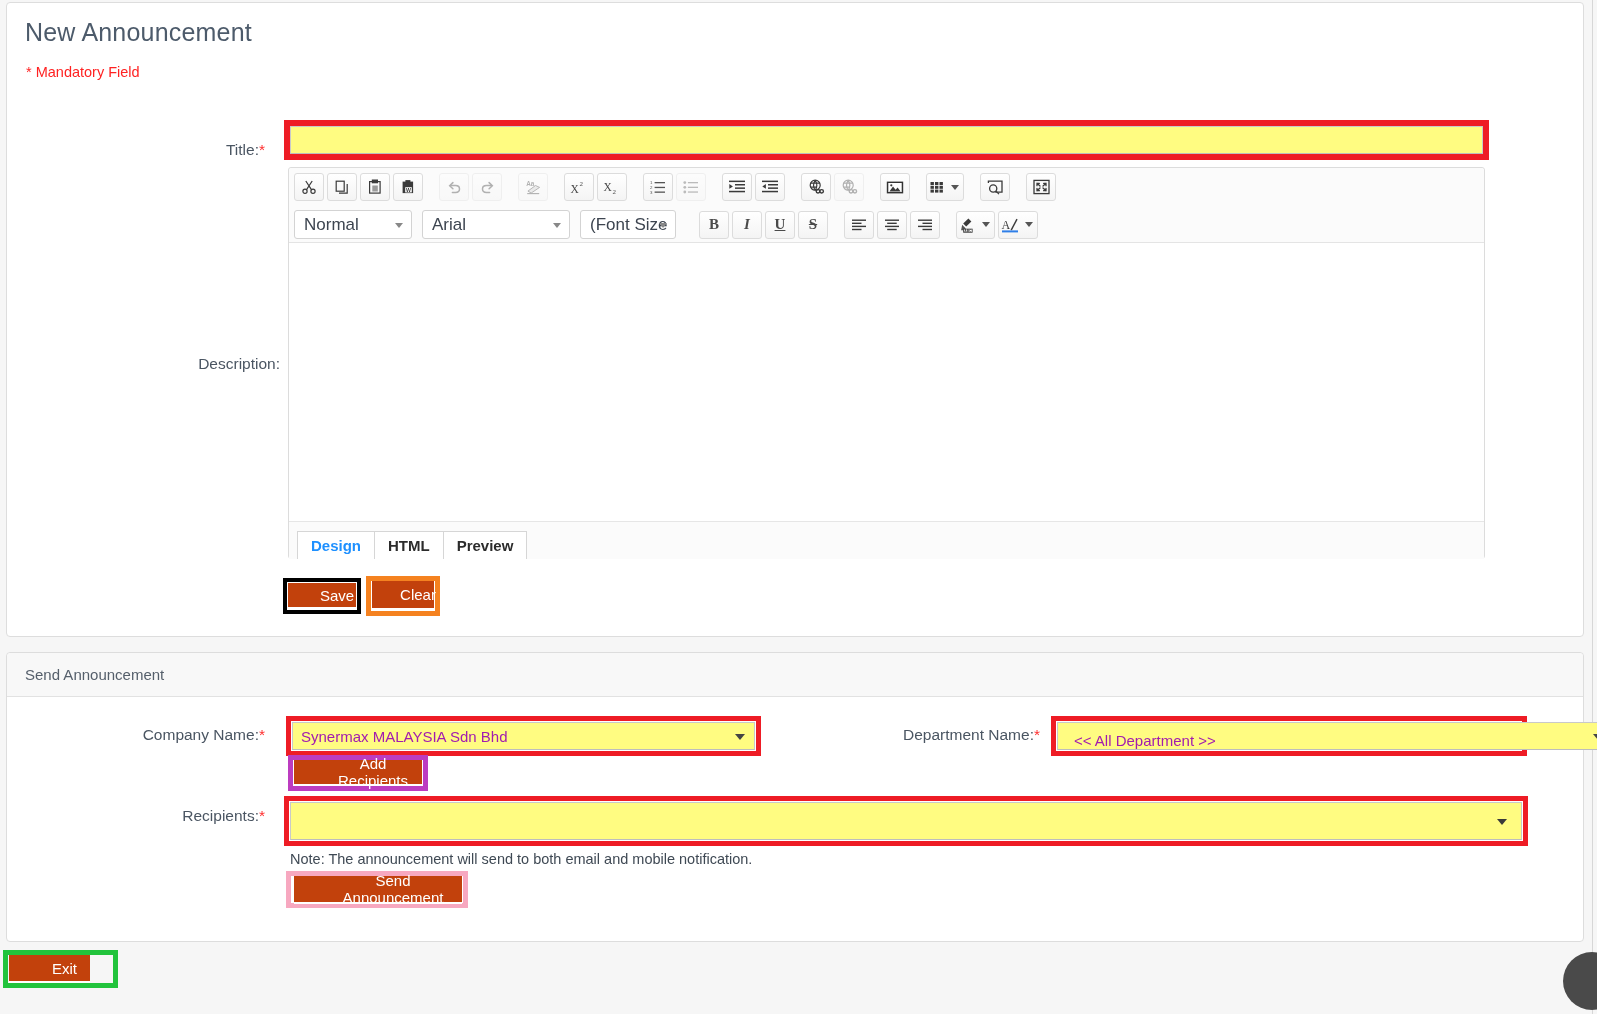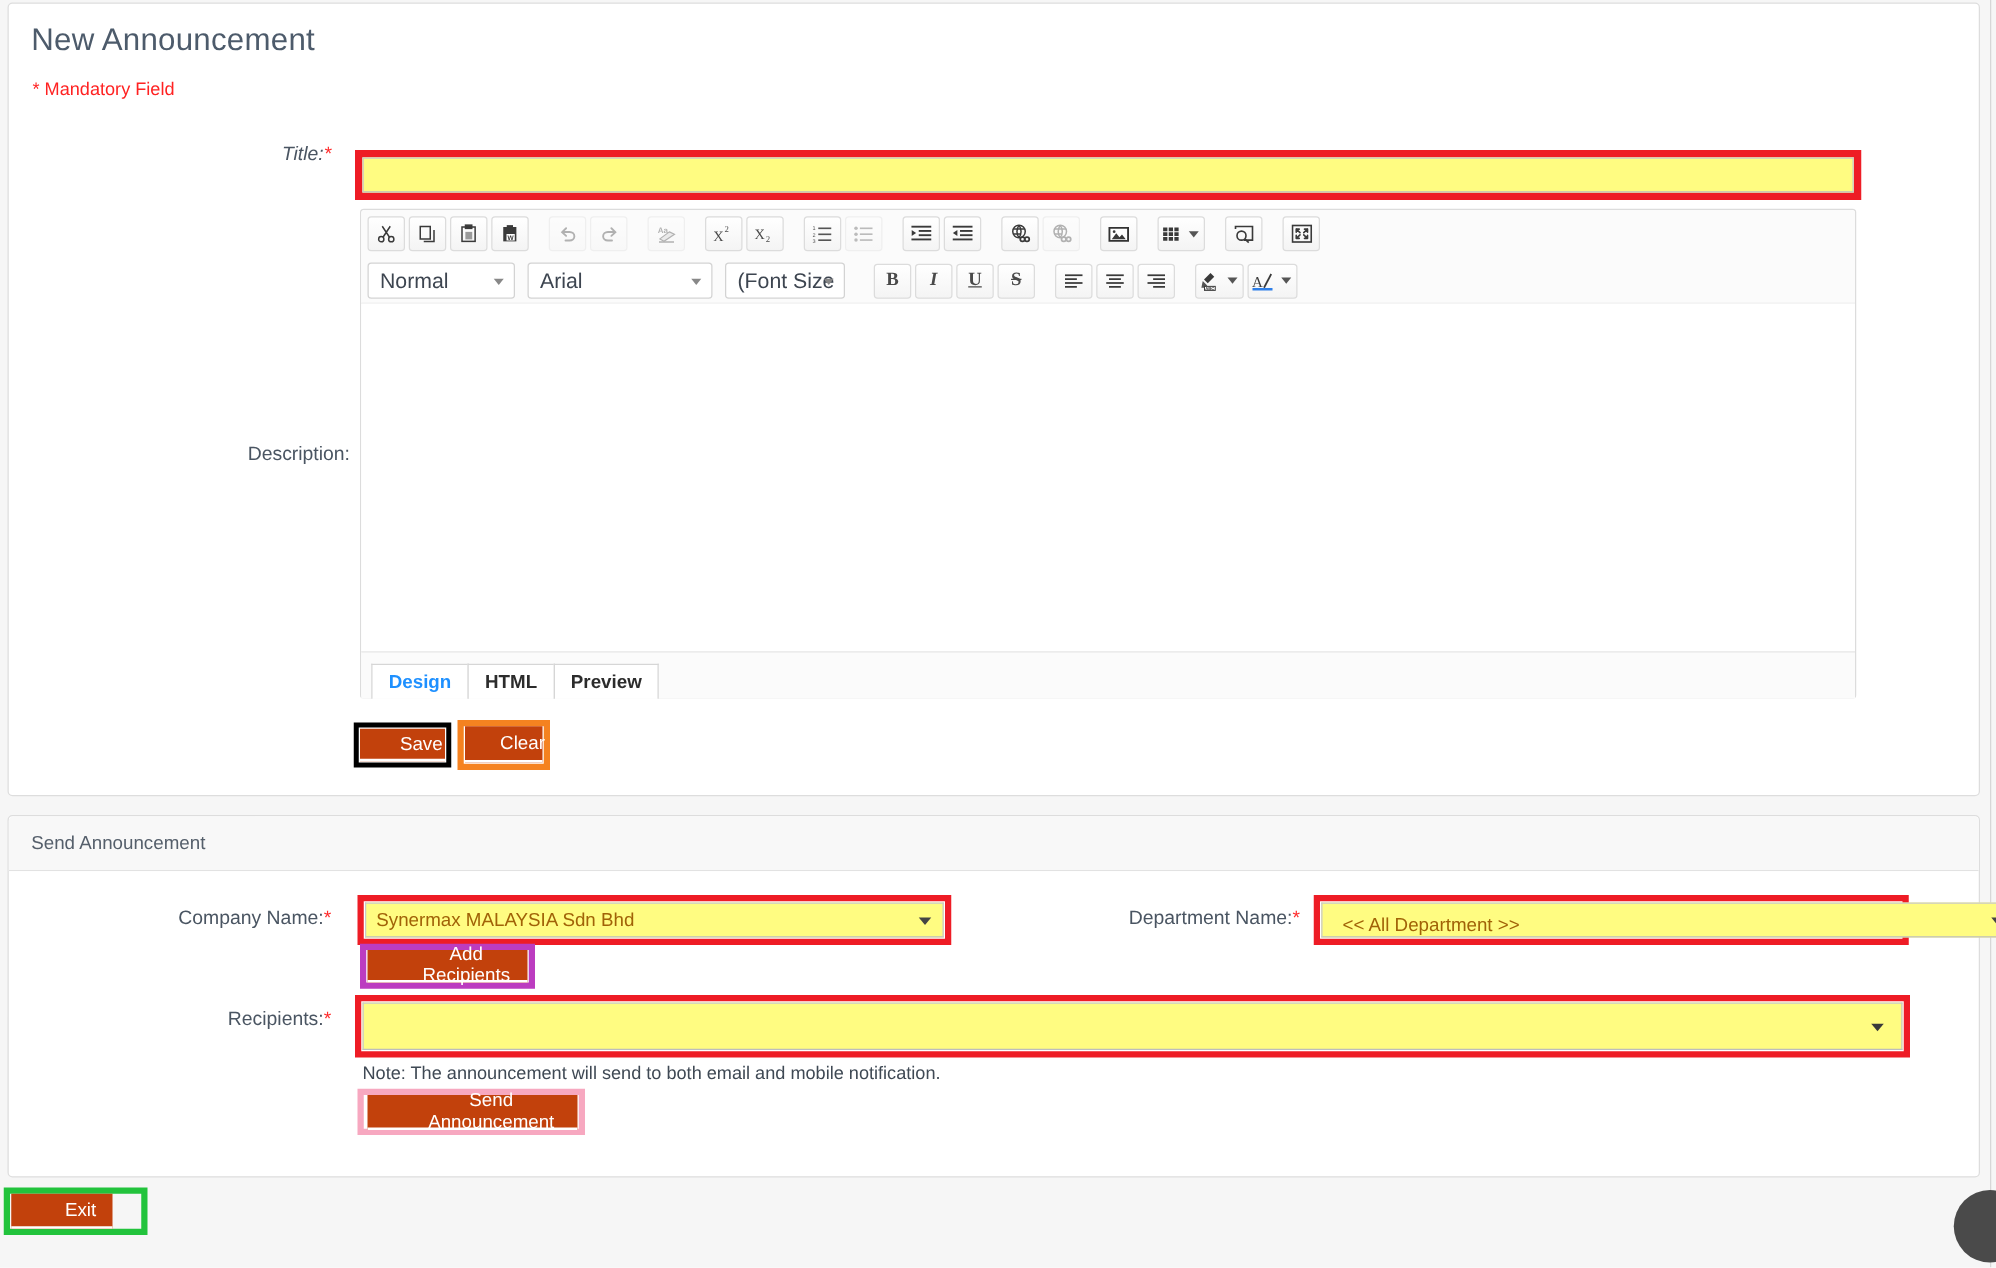--- a/index.html
+++ b/index.html
@@ -69,21 +69,21 @@
   }
 
   
   .yellowfield {
     position: absolute;
     background: #fffc81;
     border: 1px solid #c9c9c9;
     border-bottom-color: #bdbdbd;
     font-family: "Liberation Sans", sans-serif;
     font-size: 15px;
-    color: #a16207;
+    color: #a21caf;
     padding: 0 8px;
     outline: none;
   }
   .sel-arrow {
     position: absolute;
     width: 0; height: 0;
     border-left: 5px solid transparent;
     border-right: 5px solid transparent;
     border-top: 6px solid #444;
   }
@@ -222,21 +222,21 @@
 
 <div class="page">
 
   <div class="vrule-right"></div>
 
   <div class="panel" id="panel-main"></div>
 
   <div class="page-title">New Announcement</div>
   <div class="mandatory">* Mandatory Field</div>
 
-  <div class="flabel" style="left:125px; top:115px; width:140px;font-style:italic;">
+  <div class="flabel" style="left:125px; top:141px; width:140px;">
     <span>Title:</span><span class="req">*</span>
   </div>
   <div class="anno" id="anno-title" style="left:284px; top:120px; width:1205px; height:40px; border:6px solid #ee1c25;"></div>
   <input class="yellowfield" id="inp-title" style="left: 290px; top: 126px; width: 1193px; height: 28px;" value="">
 
   <div class="flabel" style="left:140px; top:355px; width:140px;">Description:</div>
 
   <div id="editor">
 
     <div id="rte-toolbar">

